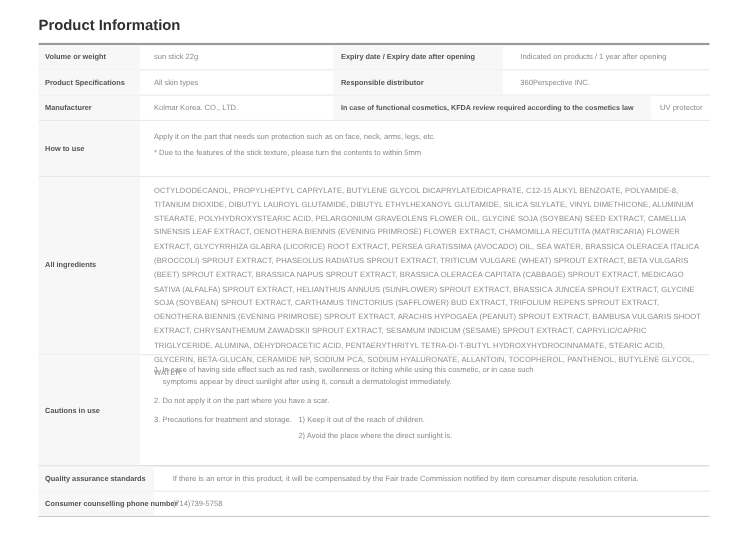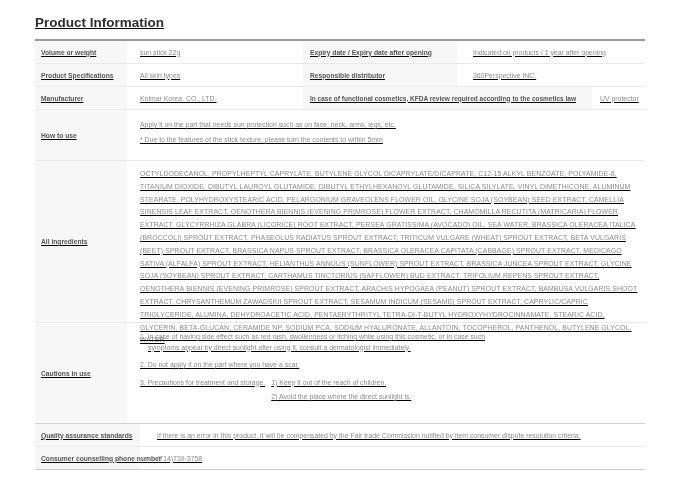--- a/index.html
+++ b/index.html
@@ -1,21 +1,21 @@
 <!DOCTYPE html>
 <html><head>
 <meta charset="utf-8">
 <style>
   html, body { margin:0; padding:0; background:#ffffff; }
   body {
     width:679px; height:492px; overflow:hidden;
     font-family:"Liberation Sans", sans-serif;
     -webkit-font-smoothing:antialiased;
   }
-  .wrap { padding:15px 44px 0 35px;text-decoration:underline; }
+  .wrap { padding:15px 44px 0 35px; }
   .page-title {
     font-size:13.5px; font-weight:bold; color:#2f2f2f;
     margin:0 0 8px 0; line-height:16px;
   }
   .tbl {
     width:610px;
     border-top:2px solid #9a9a9a;
     font-size:7px;
   }
   .tbl2 {

